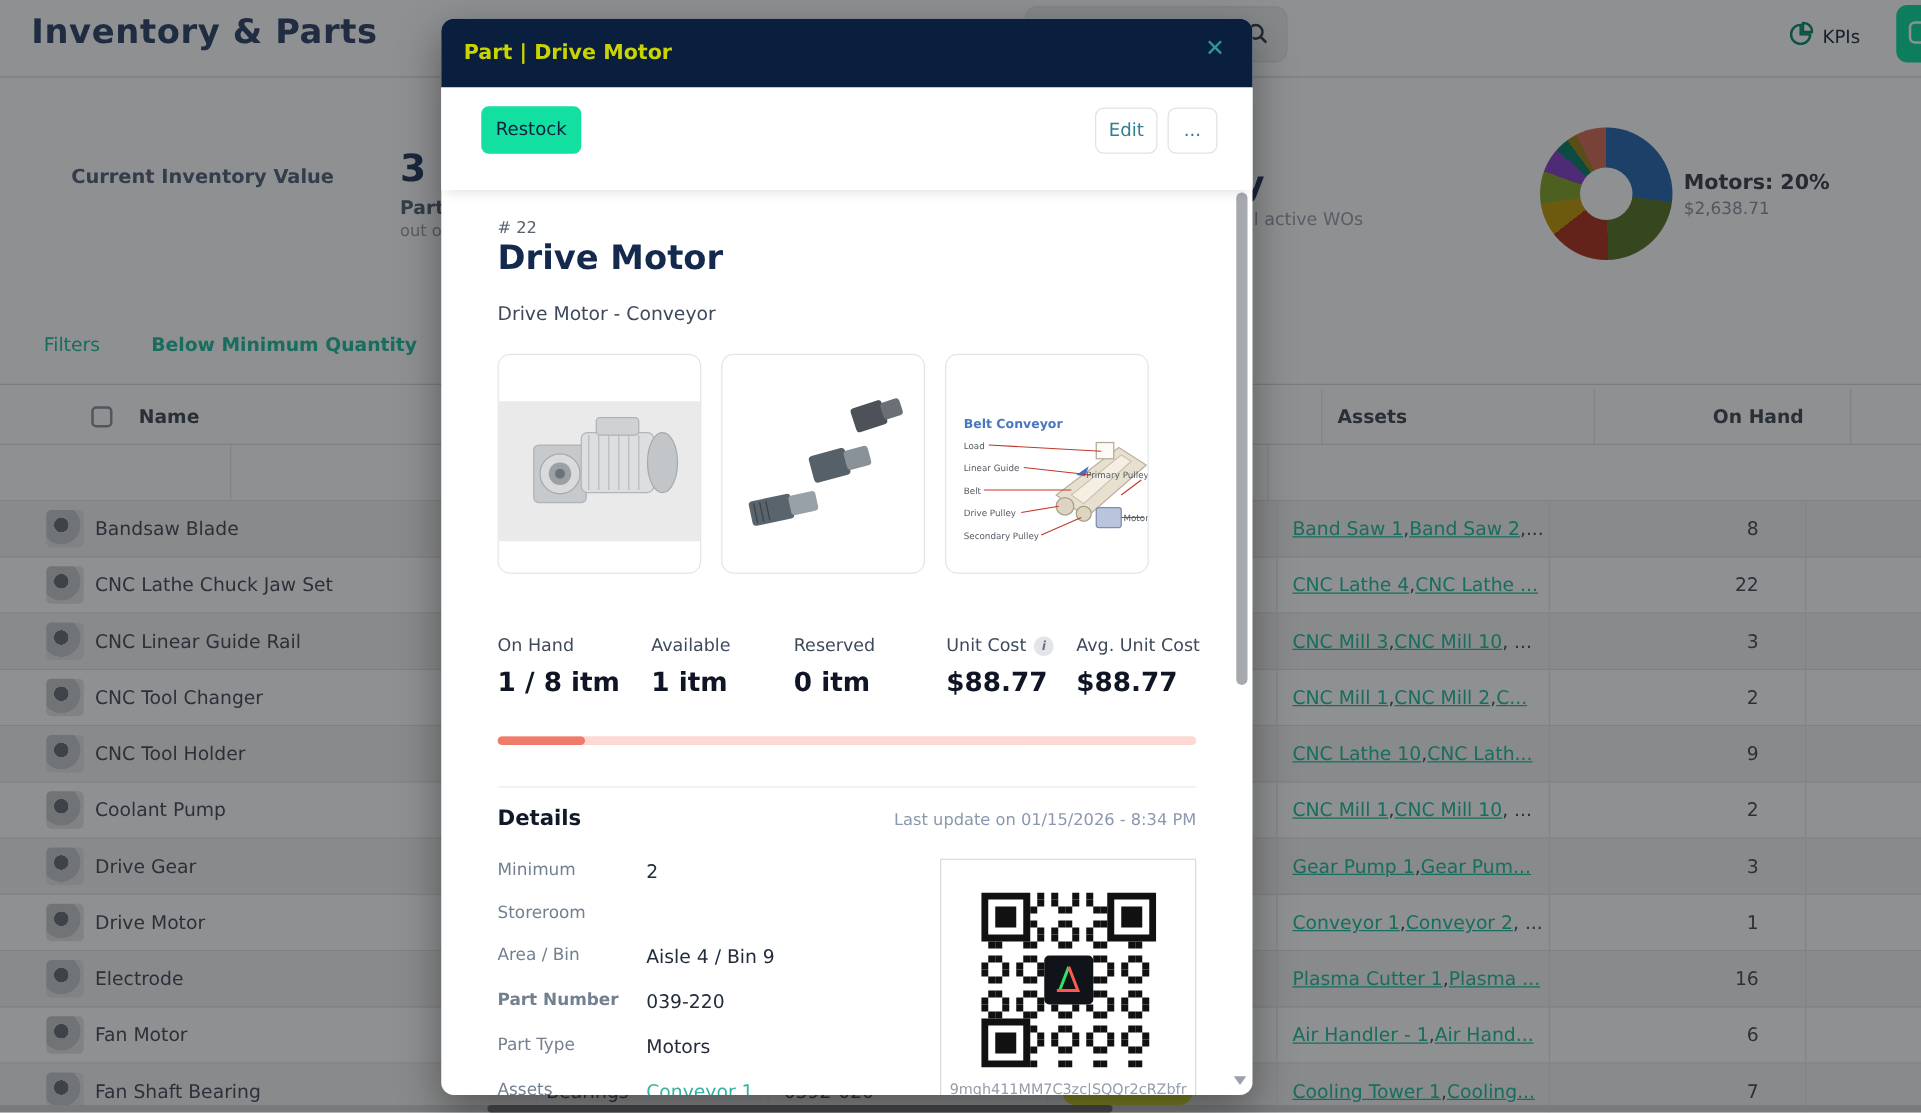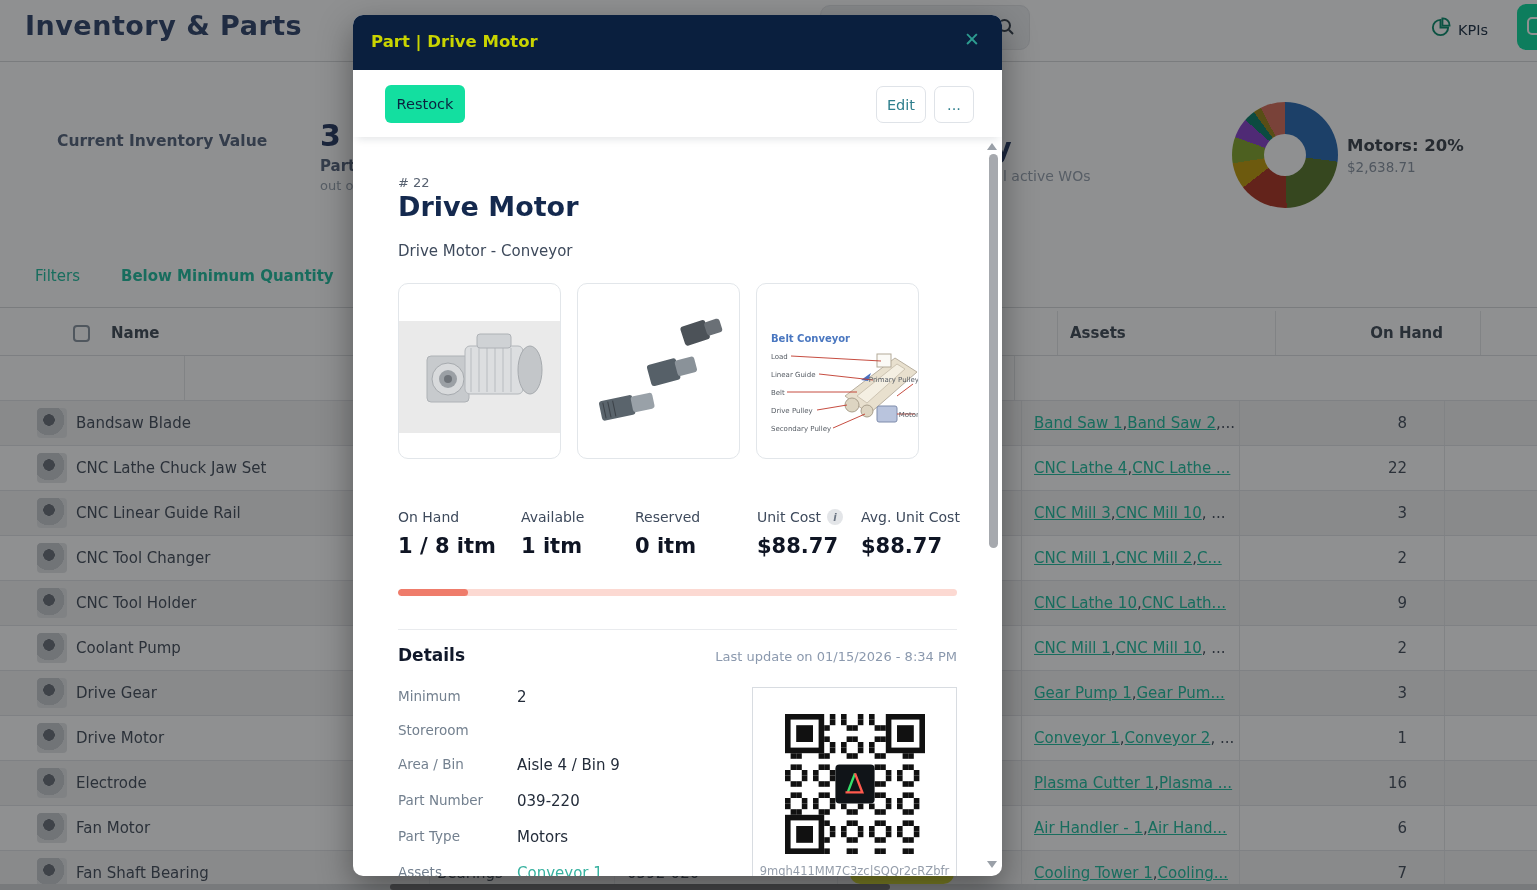--- a/index.html
+++ b/index.html
@@ -55,21 +55,21 @@
   .hscroll-track { left:0; top:884px; width:1537px; height:6px; background:#d6d7d9; }
   .hscroll-thumb { left:390px; top:884px; width:500px; height:6px; background:#7a7a7c; border-radius:3px; }
   
   #overlay { position:absolute; inset:0; background:rgba(6,8,12,.45); z-index:40; }
   
   #modal { position:absolute; left:353px; top:15px; width:649px; height:861px; background:#fff;
     border-radius:10px; z-index:50; box-shadow:0 12px 34px rgba(0,0,0,.38); }
   .m-header { position:absolute; left:0; top:0; width:100%; height:55px; background:#0a1f3e; border-radius:10px 10px 0 0;text-align:center; }
   .m-title { position:absolute; left:18px; top:17px; font-size:16.5px; font-weight:bold; color:#c9d400; }
   .m-close { position:absolute; right:22px; top:13px; font-size:19px; color:#2d9c90; cursor:pointer; }
-  .m-toolbar { position:absolute; left:0; top:55px; width:100%; height:67px; background:#fff;
+  .m-toolbar { position:absolute; left:0; top:55px; width:100%; height:82px; background:#fff;
     box-shadow:0 6px 8px -4px rgba(20,30,50,.12); z-index:2; }
   .btn-restock { position:absolute; left:32px; top:15px; width:80px; height:38px; background:#13dfa0; color:#0b2240;
     border:none; border-radius:6px; font-size:14.5px; font-family:inherit; }
   .btn-edit { position:absolute; right:76px; top:16px; width:50px; height:37px; background:#fff; color:#2f7f8d;
     border:1px solid #dfe3e8; border-radius:7px; font-size:14.5px; font-family:inherit; }
   .btn-more { position:absolute; right:28px; top:16px; width:40px; height:37px; background:#fff; color:#2f7f8d;
     border:1px solid #dfe3e8; border-radius:7px; font-size:14.5px; font-family:inherit; }
   .m-body { position:absolute; left:0; top:122px; width:100%; height:739px; overflow:hidden; border-radius:0 0 10px 10px; }
   .part-id { left:45px; top:38px; font-size:13px; color:#576170; }
   .part-name { left:45px; top:54px; font-size:27px; font-weight:bold; color:#14294e; }
@@ -446,21 +446,21 @@
     <div class="abs details-h">Details</div>
     <div class="abs last-upd">Last update on 01/15/2026 - 8:34 PM</div>
 
     <div id="detail-rows">
         <div class="d-label" style="top: 551px;">Minimum</div>
         <div class="d-value" style="top: 551px;">2</div>
         <div class="d-label" style="top: 585px;">Storeroom</div>
         <div class="d-value" style="top: 585px;"></div>
         <div class="d-label" style="top: 619px;">Area / Bin</div>
         <div class="d-value" style="top: 619px;">Aisle 4 / Bin 9</div>
-        <div class="d-label" style="top: 655px;">Part Number</div>
+        <div class="d-label" style="top: 655px; font-weight: bold;">Part Number</div>
         <div class="d-value" style="top: 655px;">039-220</div>
         <div class="d-label" style="top: 691px;">Part Type</div>
         <div class="d-value" style="top: 691px;">Motors</div>
         <div class="d-label" style="top: 727px;">Assets</div>
         <div class="d-value link" style="top: 727px;">Conveyor 1</div>
       </div>
 
     <div class="abs qr-panel">
       <svg id="qr-svg" width="140" height="140" viewBox="0 0 140 140" style="position:absolute;left:32px;top:26px">
           <rect x="0" y="0" width="140" height="140" fill="#fff"></rect>

